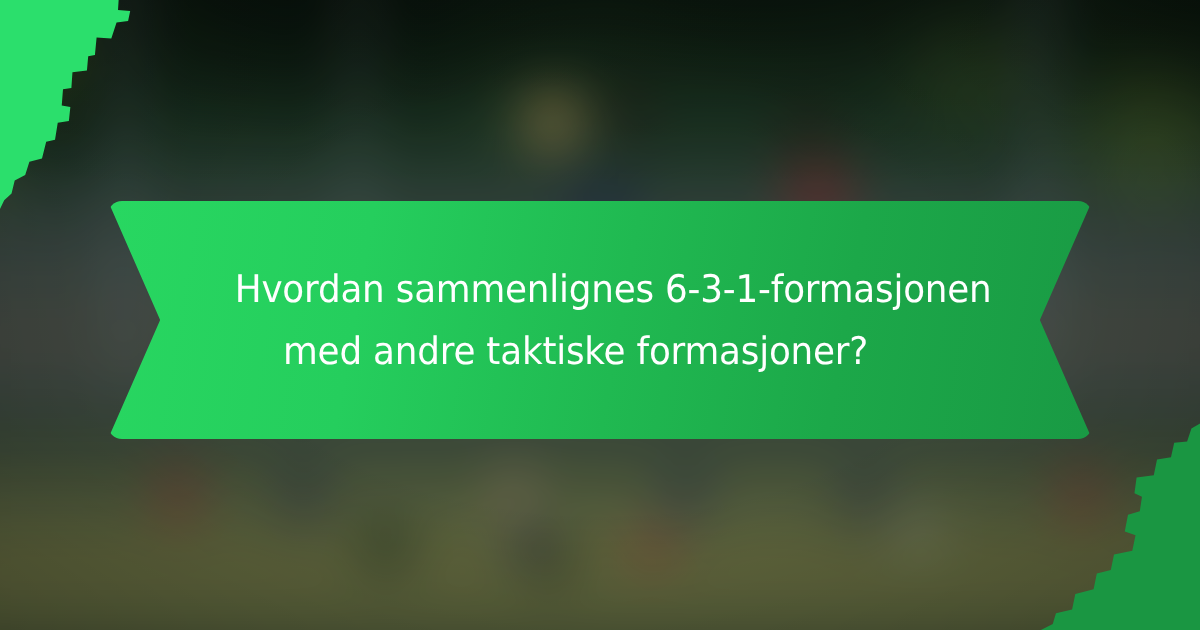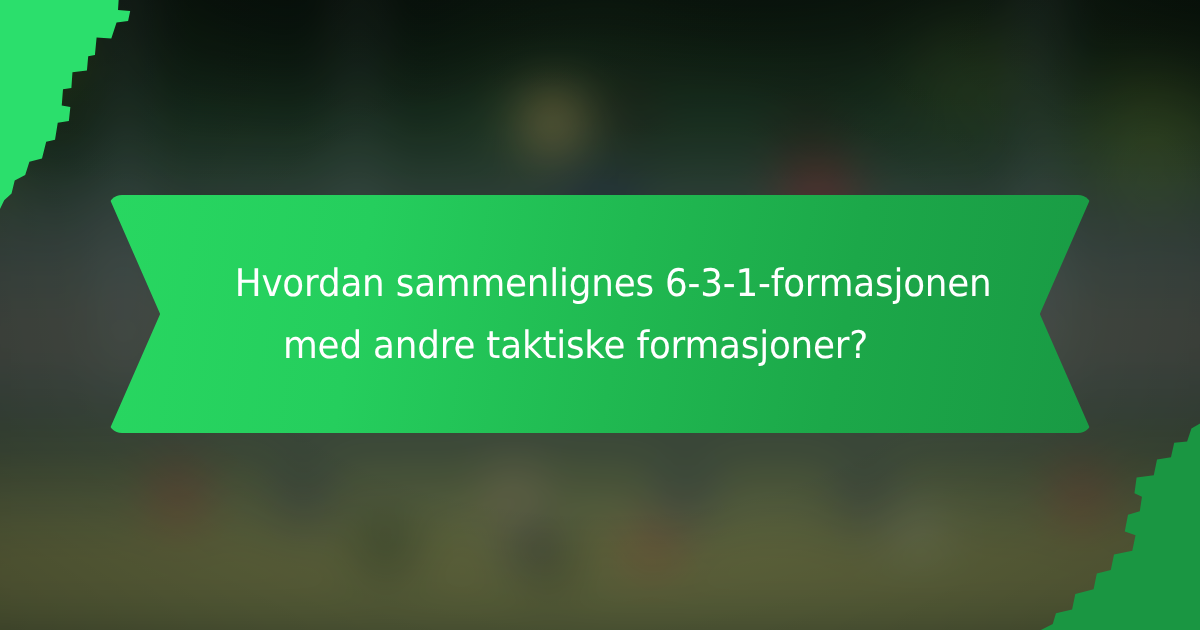--- a/index.html
+++ b/index.html
@@ -155,21 +155,21 @@
       60.0% 68.5%, 58.5% 75.0%, 52.0% 76.5%, 50.5% 83.0%,
       42.0% 85.0%, 40.5% 91.5%, 33.0% 93.0%, 31.5% 97.5%,
       26.0% 100%
     );
   }
 
   
   .ribbon {
     position: absolute;
     left: 108px;
-    top: 195px;
+    top: 201px;
     width: 984px;
     height: 238px;
     background: linear-gradient(100deg, #28D761 0%, #25CE5D 26%, #20B951 52%, #1CA849 74%, #199A44 100%);
     border-radius: 14px;
     clip-path: polygon(
       0% 0%,
       100% 0%,
       100% 0%,
       94.7% 50%,
       100% 100%,

